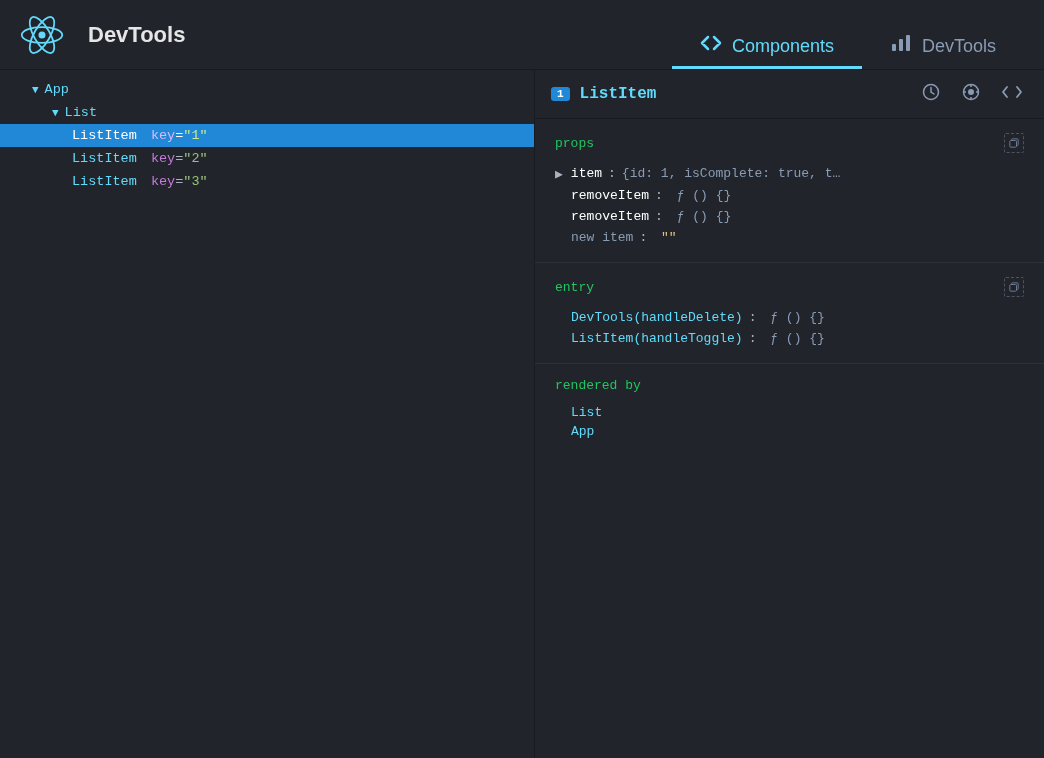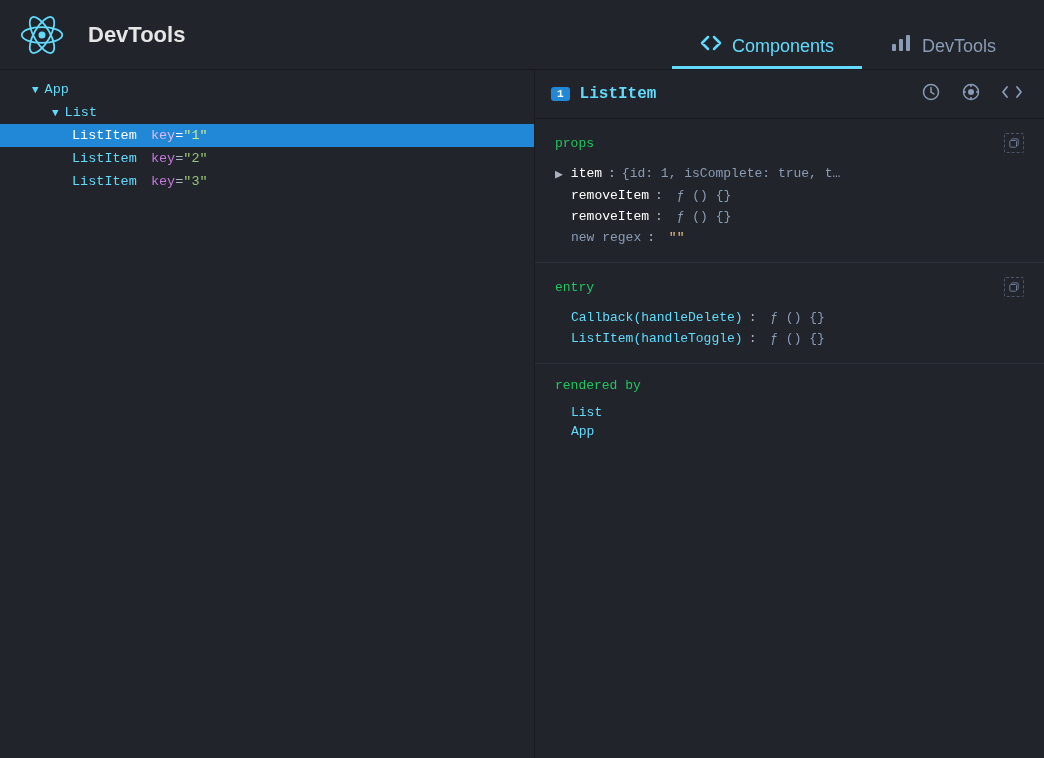--- a/index.html
+++ b/index.html
@@ -407,39 +407,39 @@
         <span class="prop-value-gray">&nbsp;ƒ () {}</span>
       </div>
 
       <div class="prop-row prop-indent">
         <span class="prop-name">removeItem</span>
         <span class="prop-colon">:</span>
         <span class="prop-value-gray">&nbsp;ƒ () {}</span>
       </div>
 
       <div class="prop-row prop-indent">
-        <span class="prop-value-gray">new regex</span>
+        <span class="prop-value-gray">new item</span>
         <span class="prop-colon">:</span>
         <span class="prop-value-yellow">&nbsp;""</span>
       </div>
     </div>
 
     <div class="section">
       <div class="section-header">
         <span class="section-title">entry</span>
         <button class="copy-btn" title="Copy">
           <svg width="12" height="12" viewBox="0 0 12 12" fill="none">
             <rect x="1" y="3" width="8" height="8" rx="1" stroke="#6b7890" stroke-width="1.2"></rect>
             <path d="M3 3V2a1 1 0 011-1h6a1 1 0 011 1v6a1 1 0 01-1 1h-1" stroke="#6b7890" stroke-width="1.2"></path>
           </svg>
         </button>
       </div>
 
       <div class="prop-row prop-indent">
-        <span class="prop-value-cyan">Callback(handleDelete)</span>
+        <span class="prop-value-cyan">DevTools(handleDelete)</span>
         <span class="prop-colon">:</span>
         <span class="prop-value-gray">&nbsp;ƒ () {}</span>
       </div>
 
       <div class="prop-row prop-indent">
         <span class="prop-value-cyan">ListItem(handleToggle)</span>
         <span class="prop-colon">:</span>
         <span class="prop-value-gray">&nbsp;ƒ () {}</span>
       </div>
     </div>

